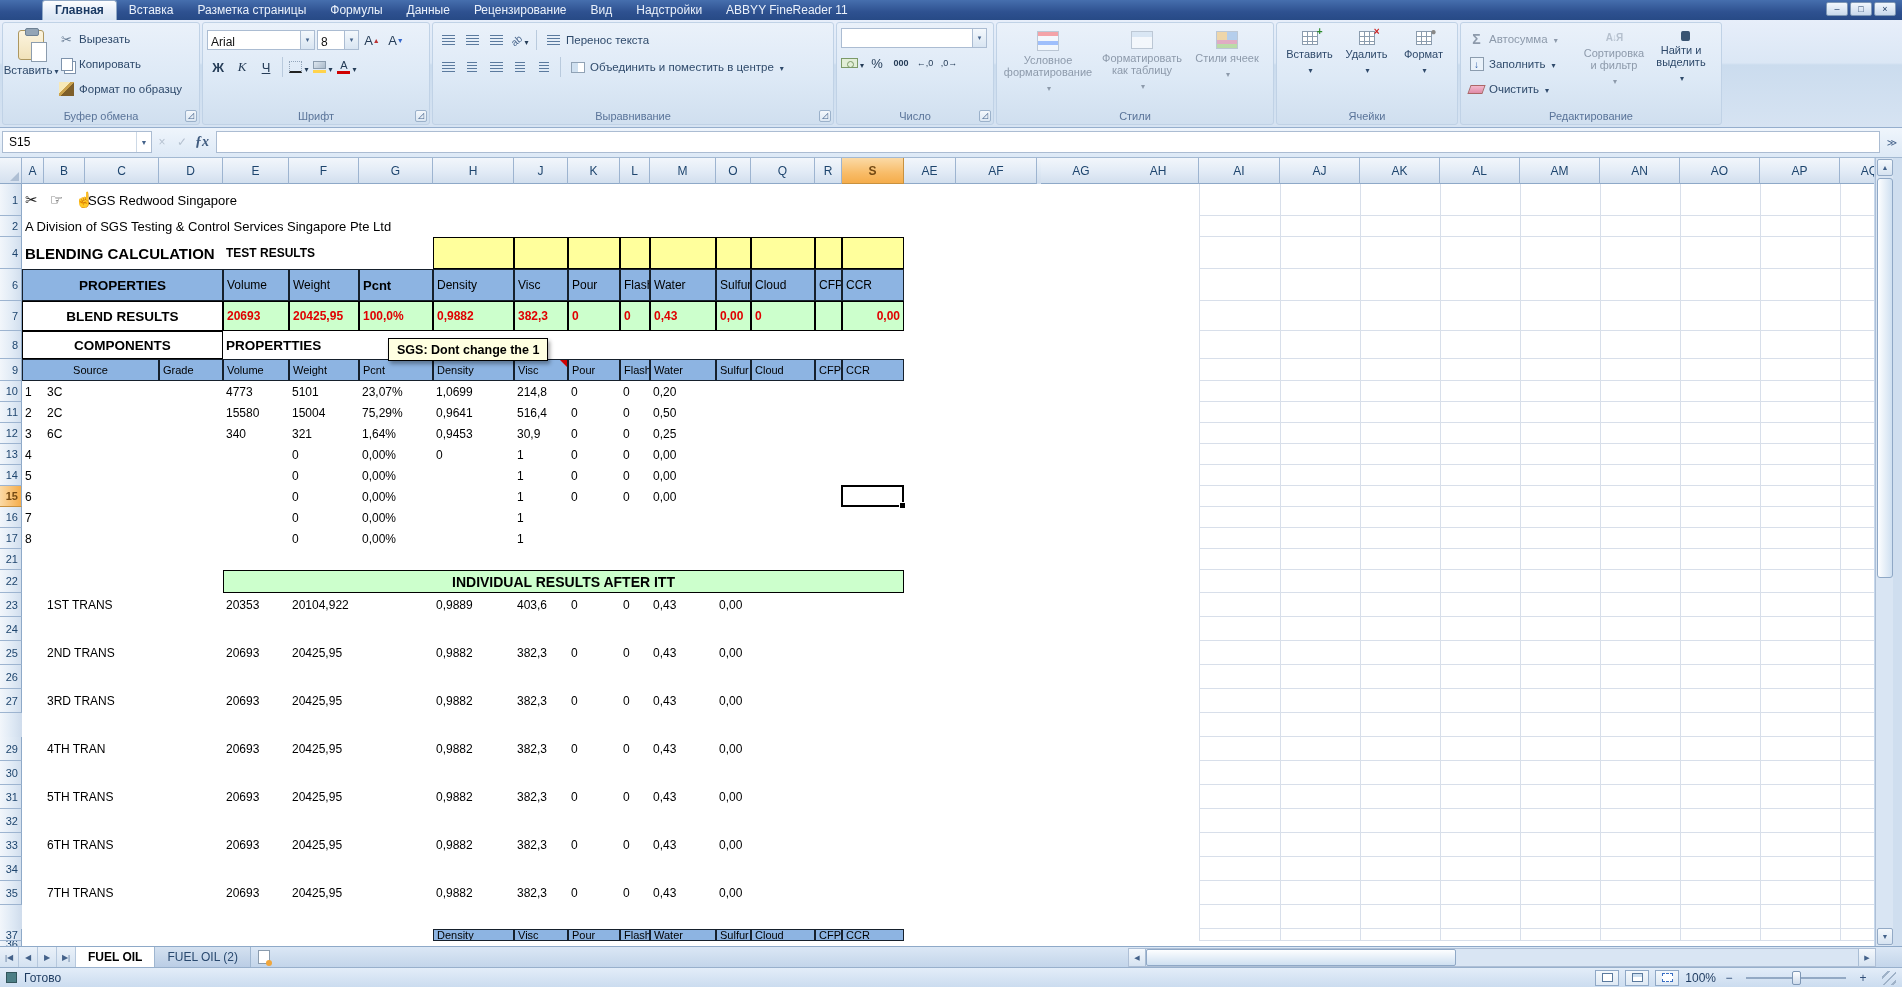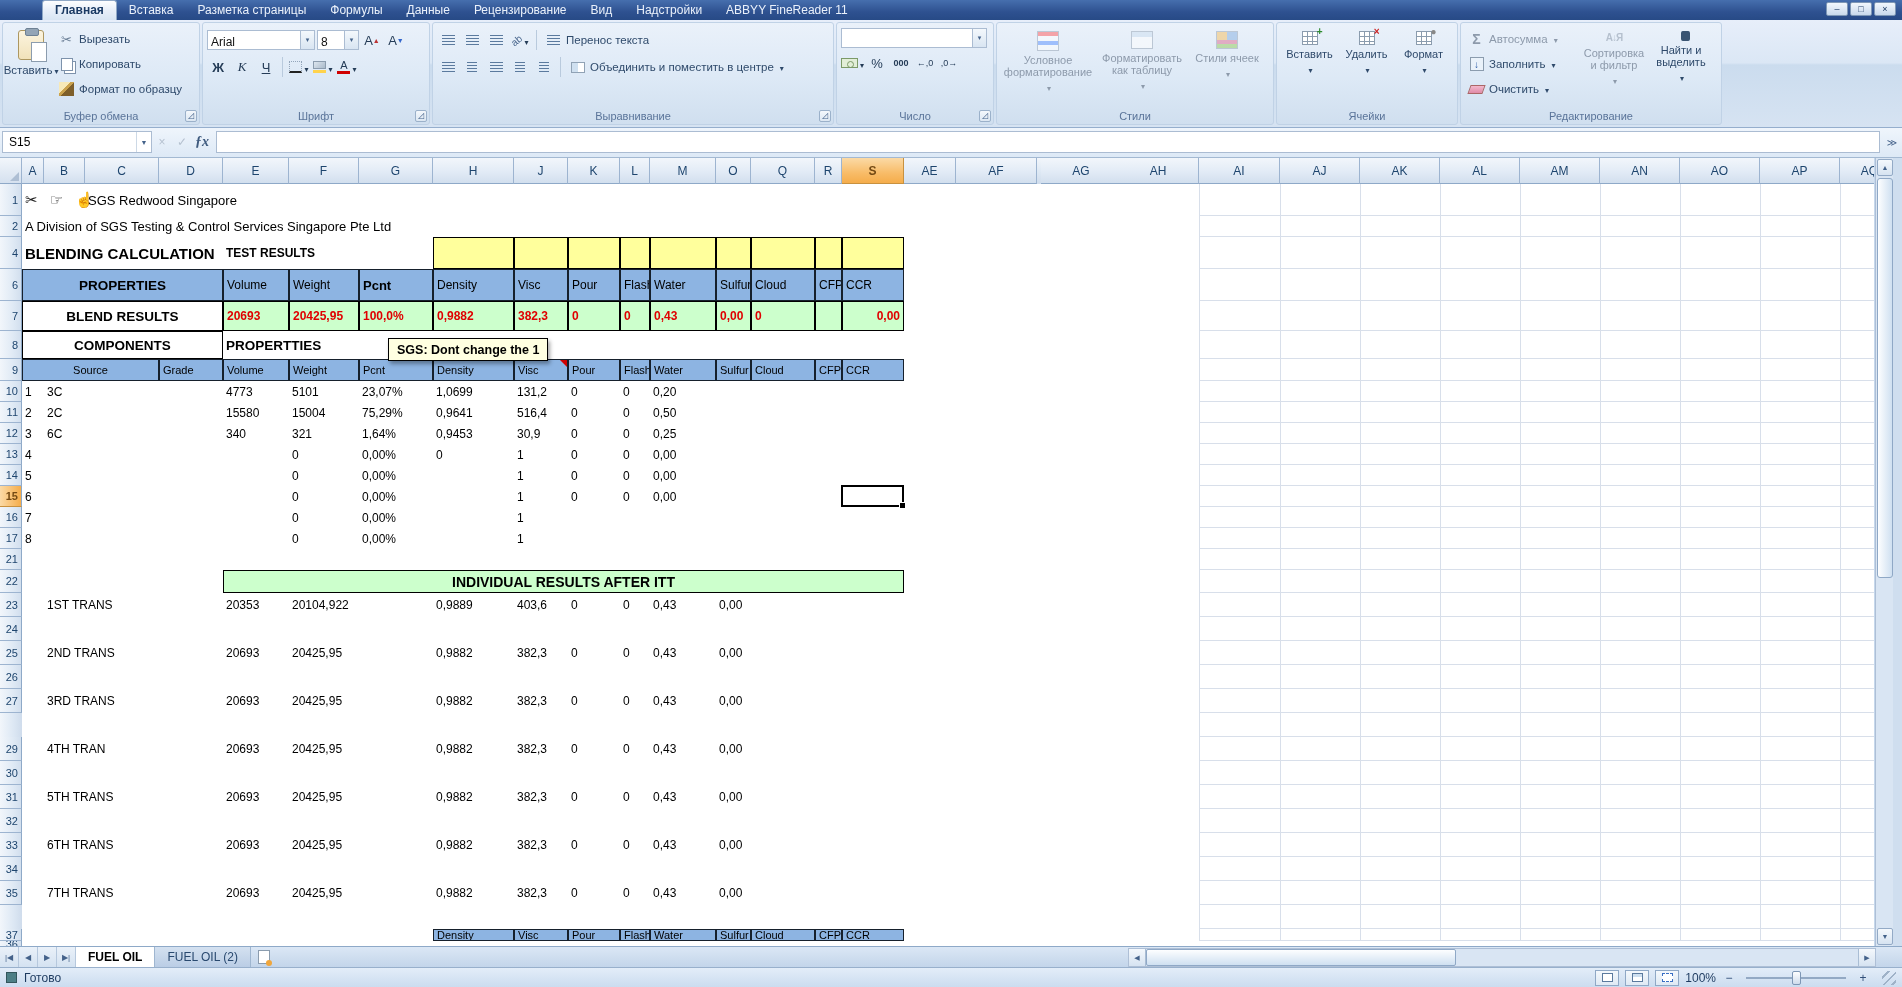--- a/index.html
+++ b/index.html
@@ -596,21 +596,21 @@
         <div class="cell hdr sm" style="left: 694px; top: 175px; width: 35px; height: 22px;">Sulfur</div>
         <div class="cell hdr sm" style="left: 729px; top: 175px; width: 64px; height: 22px;">Cloud</div>
         <div class="cell hdr sm" style="left: 793px; top: 175px; width: 27px; height: 22px;">CFPP</div>
         <div class="cell hdr sm" style="left: 820px; top: 175px; width: 62px; height: 22px;">CCR</div>
         <div class="cell " style="left: 0px; top: 197px; width: 22px; height: 21px;">1</div>
         <div class="cell " style="left: 22px; top: 197px; width: 41px; height: 21px;">3C</div>
         <div class="cell " style="left: 201px; top: 197px; width: 66px; height: 21px;">4773</div>
         <div class="cell " style="left: 267px; top: 197px; width: 70px; height: 21px;">5101</div>
         <div class="cell " style="left: 337px; top: 197px; width: 74px; height: 21px;">23,07%</div>
         <div class="cell " style="left: 411px; top: 197px; width: 81px; height: 21px;">1,0699</div>
-        <div class="cell " style="left: 492px; top: 197px; width: 54px; height: 21px;">131,2</div>
+        <div class="cell " style="left: 492px; top: 197px; width: 54px; height: 21px;">214,8</div>
         <div class="cell " style="left: 546px; top: 197px; width: 52px; height: 21px;">0</div>
         <div class="cell " style="left: 598px; top: 197px; width: 30px; height: 21px;">0</div>
         <div class="cell " style="left: 628px; top: 197px; width: 66px; height: 21px;">0,20</div>
         <div class="cell " style="left: 0px; top: 218px; width: 22px; height: 21px;">2</div>
         <div class="cell " style="left: 22px; top: 218px; width: 41px; height: 21px;">2C</div>
         <div class="cell " style="left: 201px; top: 218px; width: 66px; height: 21px;">15580</div>
         <div class="cell " style="left: 267px; top: 218px; width: 70px; height: 21px;">15004</div>
         <div class="cell " style="left: 337px; top: 218px; width: 74px; height: 21px;">75,29%</div>
         <div class="cell " style="left: 411px; top: 218px; width: 81px; height: 21px;">0,9641</div>
         <div class="cell " style="left: 492px; top: 218px; width: 54px; height: 21px;">516,4</div>

